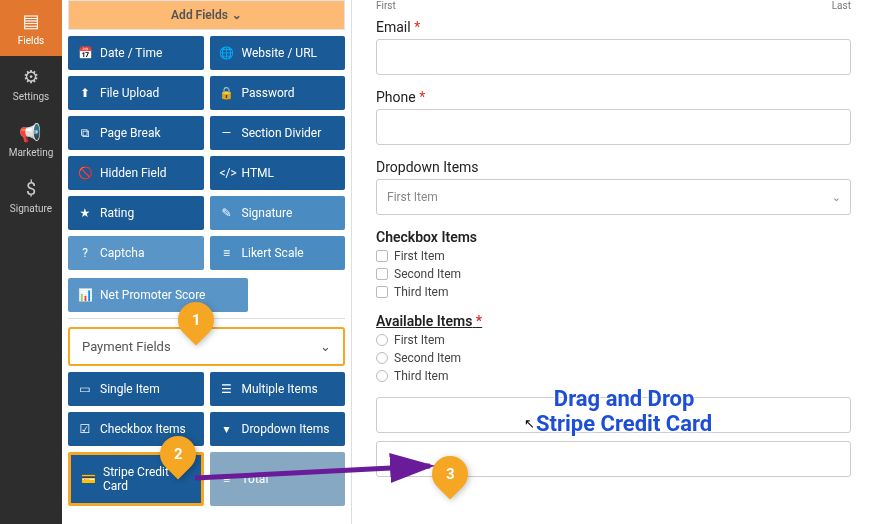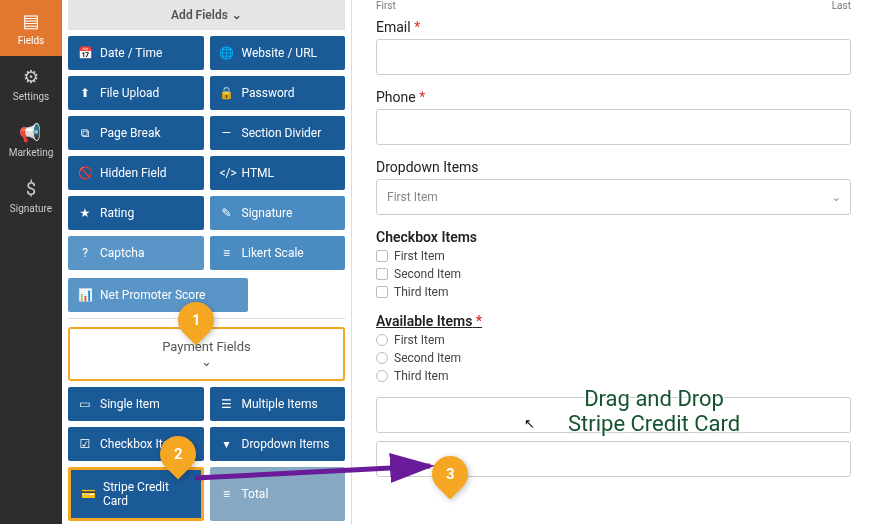--- a/index.html
+++ b/index.html
@@ -3,48 +3,48 @@
 <meta charset="utf-8">
 <style>
   * { box-sizing: border-box; margin: 0; padding: 0; font-family: -apple-system, BlinkMacSystemFont, "Segoe UI", Roboto, sans-serif; }
   body { width: 875px; height: 524px; overflow: hidden; background: #fff; display: flex; position: relative; }
   .left-nav { width: 62px; background: #2d2d2d; color: #fff; display: flex; flex-direction: column; }
   .nav-item { display: flex; flex-direction: column; align-items: center; justify-content: center; padding: 10px 4px; font-size: 10px; color: #ccc; cursor: pointer; }
   .nav-item.active { background: #e27730; color: #fff; }
   .nav-item .icon { font-size: 18px; margin-bottom: 4px; }
   .mid-panel { width: 290px; background: #fff; border-right: 1px solid #ddd; padding: 0 6px 6px 6px; overflow: hidden; }
   .tabs { display: flex; gap: 0; margin-bottom: 6px; }
-  .tab { flex: 1; background: #e5e5e5; border: 1px solid #e2e2e2; padding: 7px 18px; font-size: 12px; color: #666; display: flex; align-items: center; justify-content: center; gap: 4px; cursor: pointer; }
+  .tab { flex: 1; background: #fdba74; border: 1px solid #e2e2e2; padding: 7px 18px; font-size: 12px; color: #666; display: flex; align-items: center; justify-content: center; gap: 4px; cursor: pointer; }
   .tab.active { color: #555; font-weight: 600; }
   .field-grid { display: grid; grid-template-columns: 1fr 1fr; gap: 6px; margin-bottom: 8px; }
   .field-btn { background: #1a5a96; color: #fff; padding: 10px 10px; font-size: 12px; display: flex; align-items: center; gap: 8px; cursor: pointer; border-radius: 2px; }
   .field-btn.light { background: #4a8bc2; }
   .field-btn.lighter { background: #5a95c8; }
   .field-btn.dim { background: #87a8c2; }
   .field-btn.highlight { border: 3px solid #f5a623; background: #1a5a96; }
   .field-btn .icon { font-size: 12px; width: 14px; text-align: center; }
-  .section-header { background: #fff; border: 2px solid #f5a623; border-radius: 3px; padding: 10px 12px; font-size: 13px; color: #555; display: flex; justify-content: space-between; align-items: center; margin: 6px 0; cursor: pointer; flex-direction: column; }
+  .section-header { background: #fff; border: 2px solid #f5a623; border-radius: 3px; padding: 10px 12px; font-size: 13px; color: #555; display: flex; justify-content: space-between; align-items: center; margin: 6px 0; cursor: pointer; }
   .divider { border-top: 1px solid #ddd; margin-top: 6px; padding-top: 2px; }
   .form-preview { flex: 1; padding: 0 24px 18px 24px; overflow: hidden; position: relative; }
   .form-row-2 { display: flex; gap: 22px; margin-bottom: 4px; }
   .form-lbl { font-size: 14px; color: #222; margin-bottom: 4px; display: block; }
   .form-lbl.small { font-size: 10px; color: #777; }
   .asterisk { color: #d93025; }
   .form-input { width: 100%; padding: 10px; border: 1px solid #ccc; border-radius: 3px; background: #fff; font-size: 12px; height: 36px; }
   .form-group { margin-bottom: 14px; }
   .select { position: relative; }
   .select .chev { position: absolute; right: 10px; top: 50%; transform: translateY(-50%); color: #888; font-size: 11px; }
   .radio-group, .check-group { font-size: 12px; color: #444; }
   .option { display: flex; align-items: center; gap: 6px; margin-bottom: 4px; }
   .radio { width: 12px; height: 12px; border: 1px solid #bbb; border-radius: 50%; display: inline-block; }
   .checkbox { width: 12px; height: 12px; border: 1px solid #bbb; border-radius: 2px; display: inline-block; }
   .callout { position: absolute; pointer-events: none; }
   .callout-bubble { background: #f5a623; color: #fff; width: 36px; height: 36px; border-radius: 50% 50% 50% 0; display: flex; align-items: center; justify-content: center; font-weight: bold; font-size: 15px; transform: rotate(-45deg); box-shadow: 0 2px 6px rgba(0,0,0,0.25); }
   .callout-bubble span { transform: rotate(45deg); }
-  .instruction { color: #14532d; font-size: 22px; font-weight: 400; text-shadow: 0 0 2px #fff, 0 0 2px #fff, 0 0 3px #fff, 0 0 3px #fff; line-height: 1.15; margin-left: 32px; }
+  .instruction { color: #1d4ed8; font-size: 22px; font-weight: 700; text-shadow: 0 0 2px #fff, 0 0 2px #fff, 0 0 3px #fff, 0 0 3px #fff; line-height: 1.15; }
   .arrow { position: absolute; pointer-events: none; }
   .nps-row { display: grid; grid-template-columns: 1fr 1fr; gap: 6px; margin-bottom: 6px; }
   .nps-row .field-btn { grid-column: span 2; width: 65%; }
 </style>
 </head>
 <body>
 
 <div class="left-nav">
   <div class="nav-item active">
     <span class="icon">▤</span>

